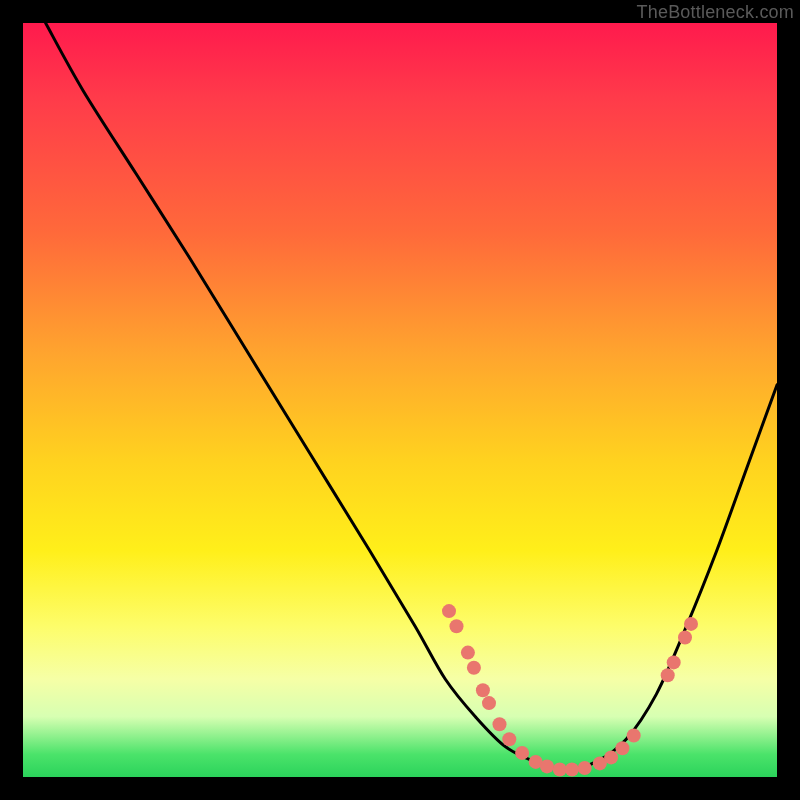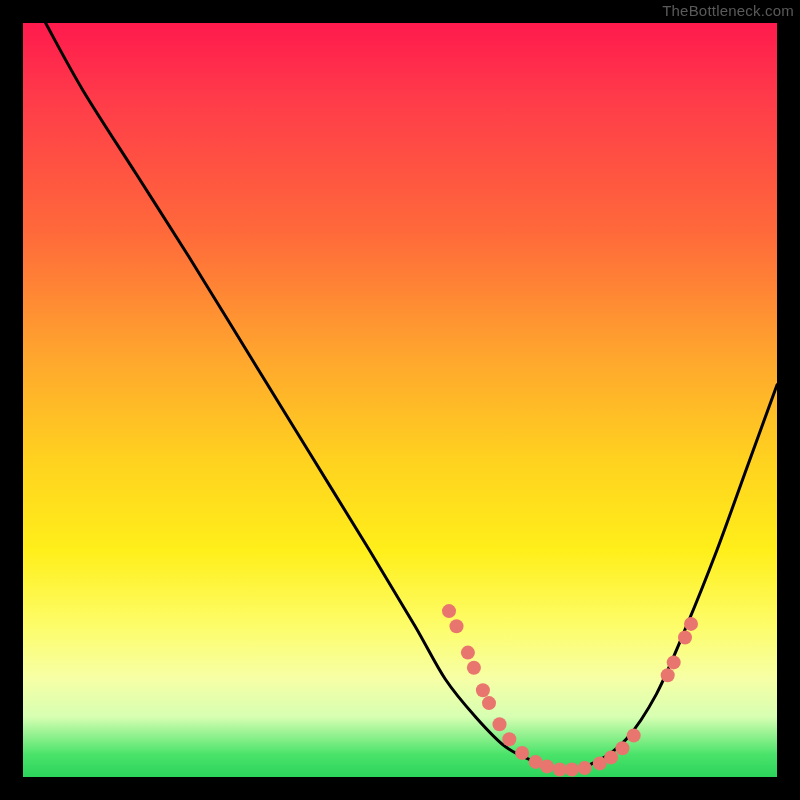--- a/index.html
+++ b/index.html
@@ -38,21 +38,21 @@
       #d7ffb2 92%,
       #4be36a 97%,
       #2bd35b 100%
     );
   }
   .watermark {
     position: absolute;
     top: 2px;
     right: 6px;
     color: #5a5a5a;
-    font-size: 15px;
+    font-size: 18px;
     letter-spacing: 0.2px;
     font-weight: 500;
     user-select: none;
   }
   svg.curve {
     position: absolute;
     left: 0;
     top: 0;
     width: 754px;
     height: 754px;

